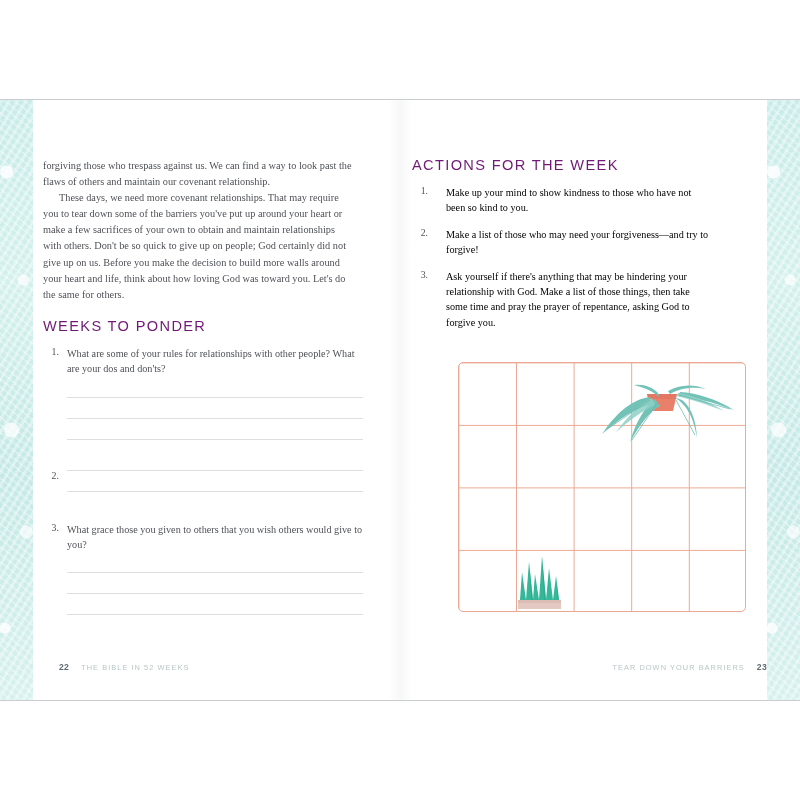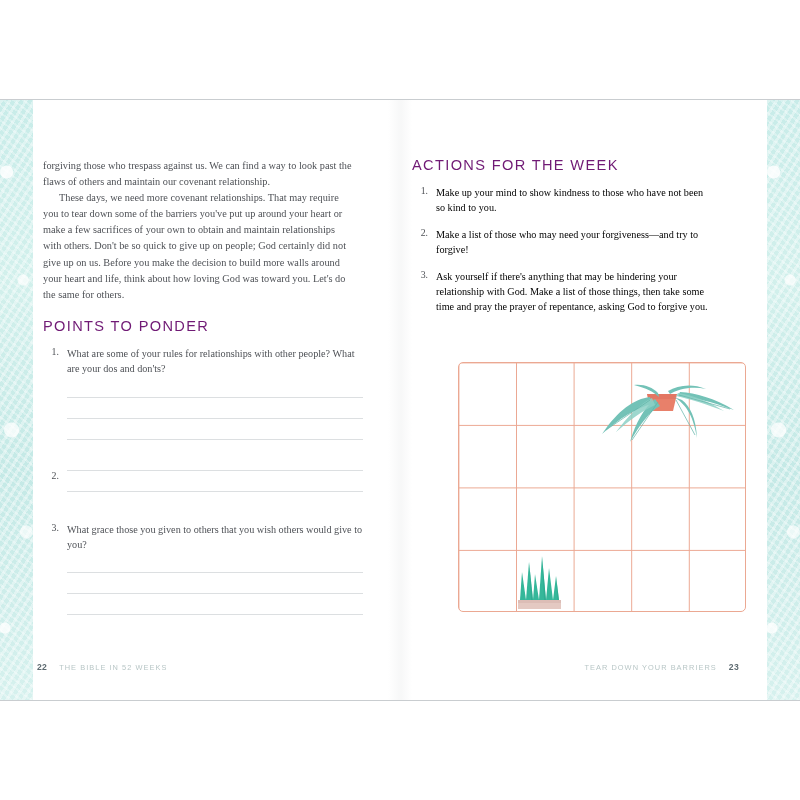--- a/index.html
+++ b/index.html
@@ -132,21 +132,21 @@
   .answer-lines .aline {
     height: 1px;
     background: #dcdfe1;
     margin-top: 20px;
   }
 
   
   .alist { position: absolute; left: 12px; top: 40px; width: 300px; }
   .aitem { position: relative; margin-bottom: 11px; }
   .aitem .qnum { font-size: 9.8px; }
-  .aitem .qtext { font-size: 10.2px; line-height: 15.4px; margin-left: 24px; }
+  .aitem .qtext { font-size: 10.2px; line-height: 15.4px; margin-left: 34px; }
 
   
   #grid-wrap {
     position: absolute;
     left: 58px;
     top: 262px;
     width: 288px;
     height: 250px;
   }
   #grid {
@@ -177,22 +177,22 @@
     display: flex;
     align-items: baseline;
   }
   .footer .pgnum {
     font-family: "Liberation Sans", sans-serif;
     font-weight: bold;
     font-size: 8.6px;
     letter-spacing: 0.3px;
     color: #5d6a70;
   }
-  .footer.left  { left: 4px; }
-  .footer.right { right: 28px; margin-top: 22px; }
+  .footer.left  { left: 26px; }
+  .footer.right { right: 0; margin-top: 22px; }
   .footer.left  .pgnum { margin-right: 12px; }
   .footer.right .pgnum { margin-left: 12px; text-align: center; }
 </style>
 </head>
 <body>
 
 <div id="stage">
 
   <div id="spread">
 
@@ -203,21 +203,21 @@
 
       <div class="body-copy">
         <p>forgiving those who trespass against us. We can find a way to look past the flaws of others and maintain our covenant relationship.</p>
         <p class="indent">These days, we need more covenant relationships. That may require you to tear down some of the barriers you've put up around your heart or make a few sacrifices of your own to obtain and maintain relationships with others. Don't be so quick to give up on people; God certainly did not give up on us. Before you make the decision to build more walls around your heart and life, think about how loving God was toward you. Let's do the same for others.</p>
       </div>
 
       <div class="wave" style="top:206px;">
         
       </div>
 
-      <div class="sec-head" style="left:10px; top:218px;">POINTS TO PONDER</div>
+      <div class="sec-head" style="left:10px; top:218px;">WEEKS TO PONDER</div>
 
       <div class="qlist" style="left:10px; top:246px;">
 
         <div class="qitem">
           <div class="qnum">1.</div>
           <div class="qtext">What are some of your rules for relationships with other people? What are your dos and don'ts?</div>
           <div class="answer-lines">
             <div class="aline"></div>
             <div class="aline"></div>
             <div class="aline"></div>

